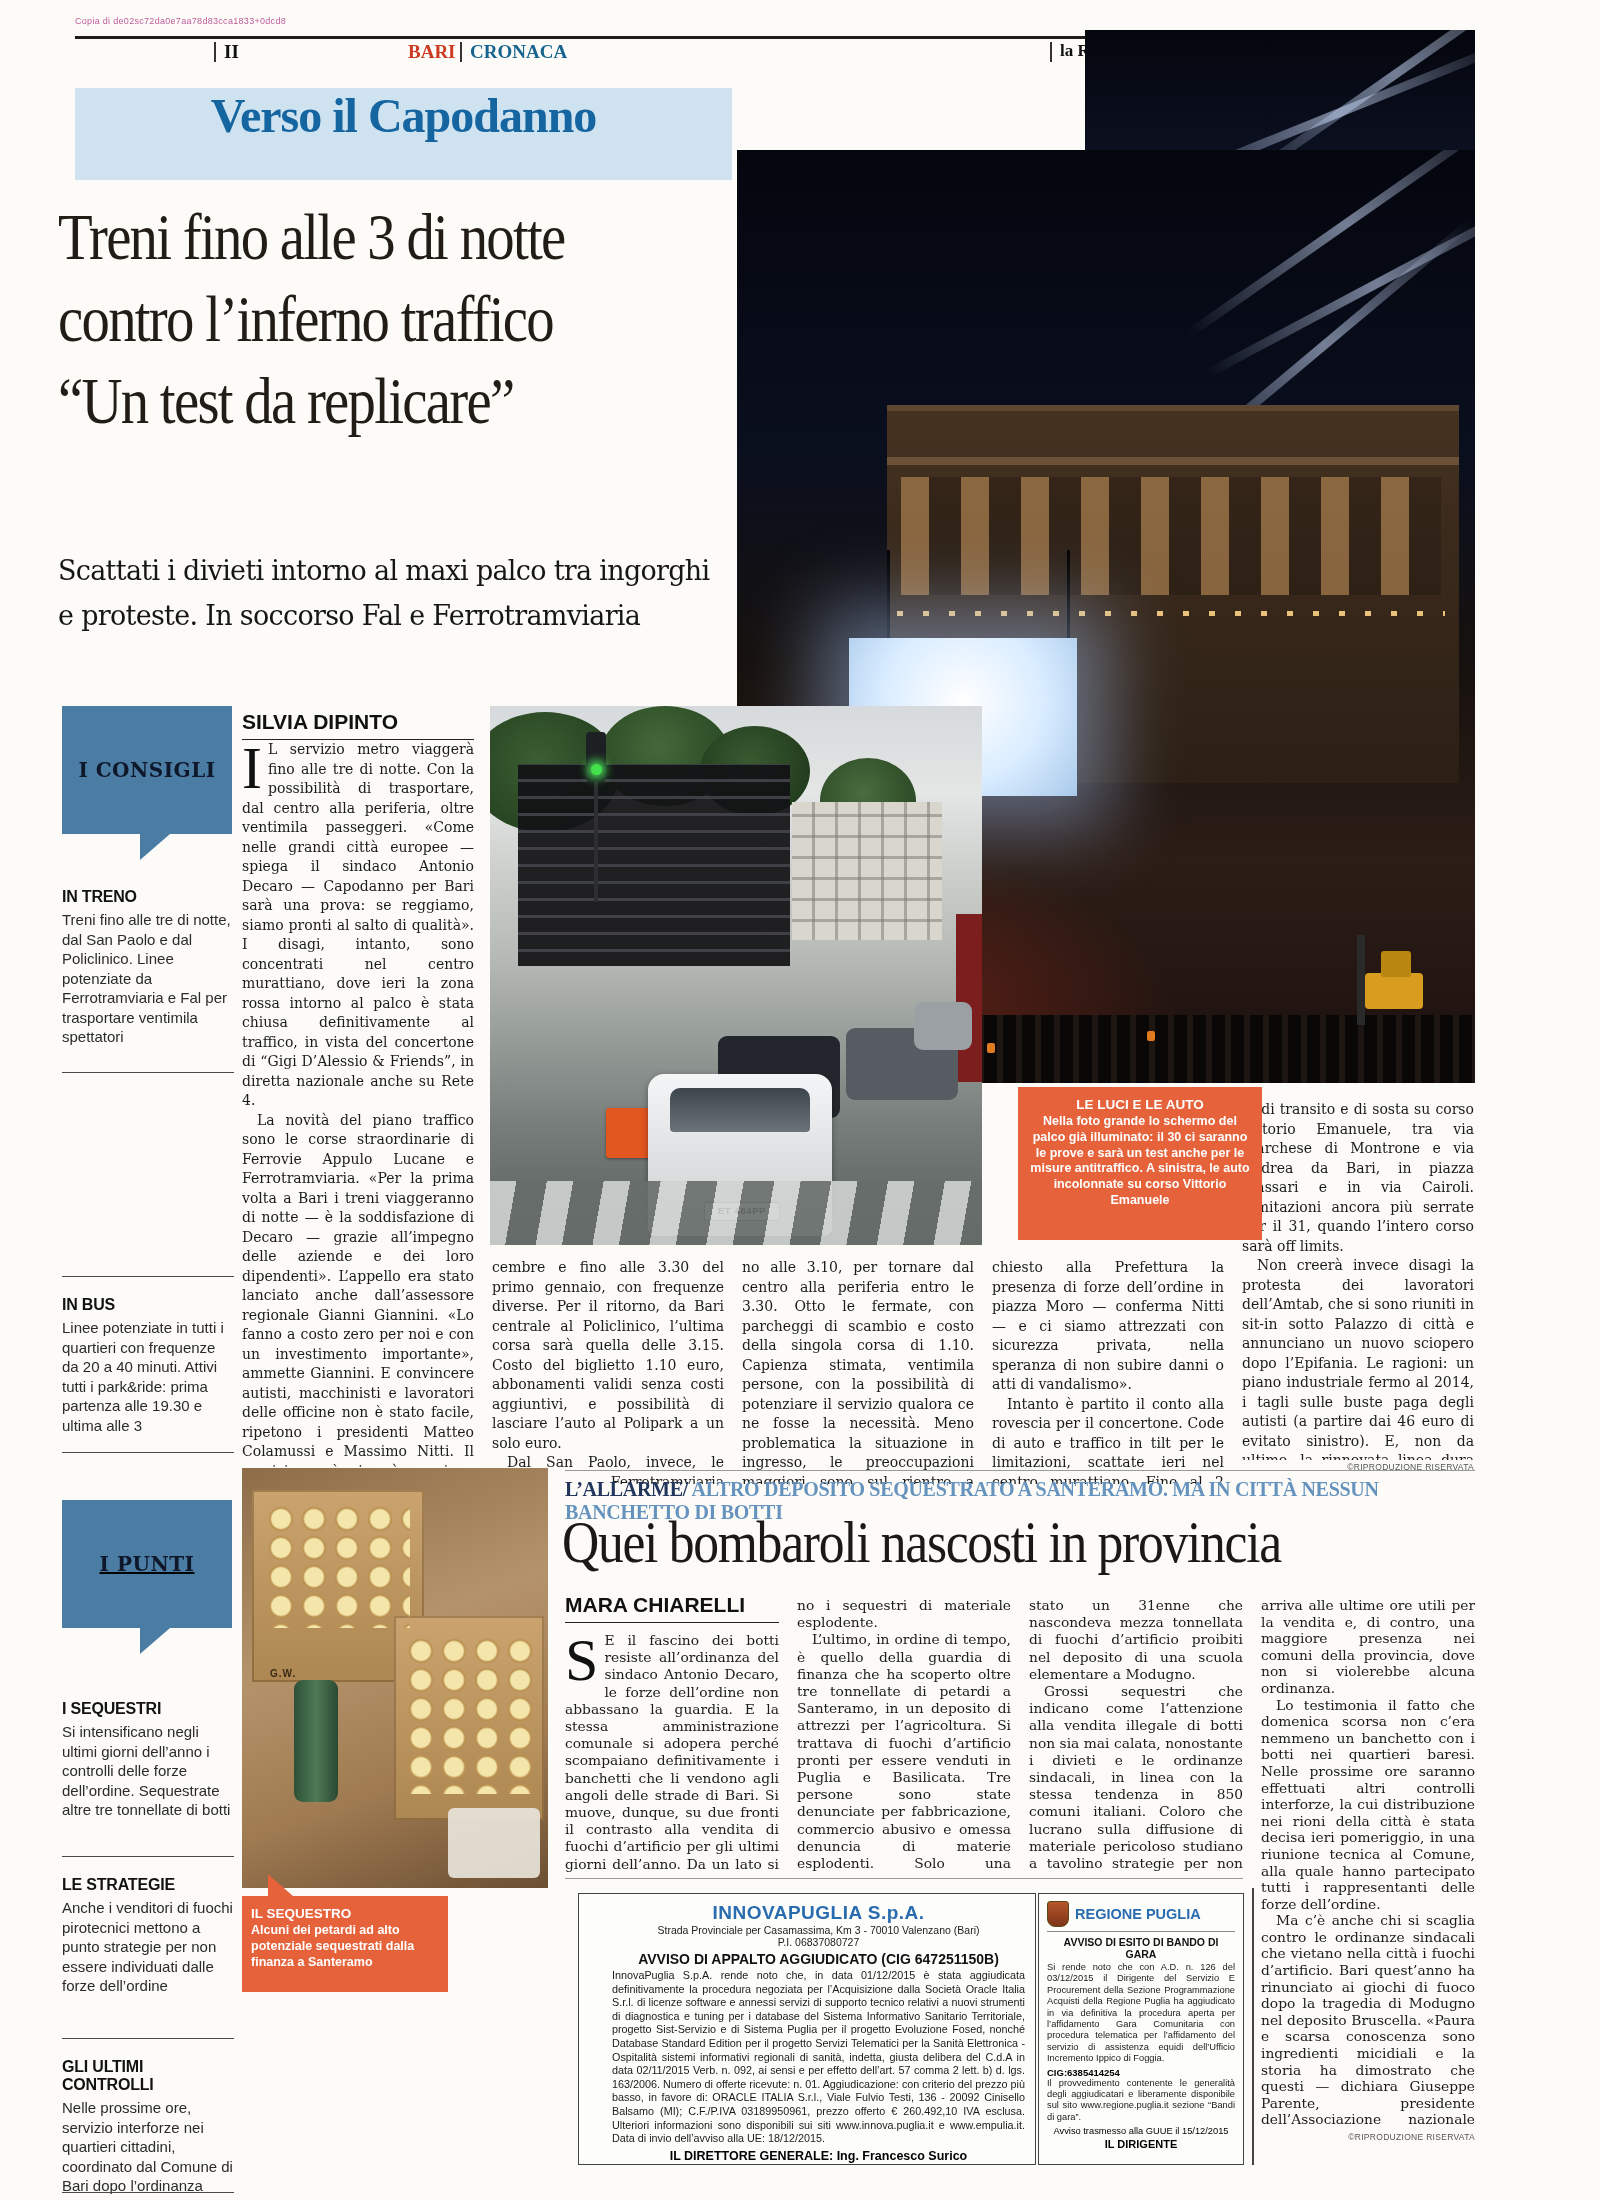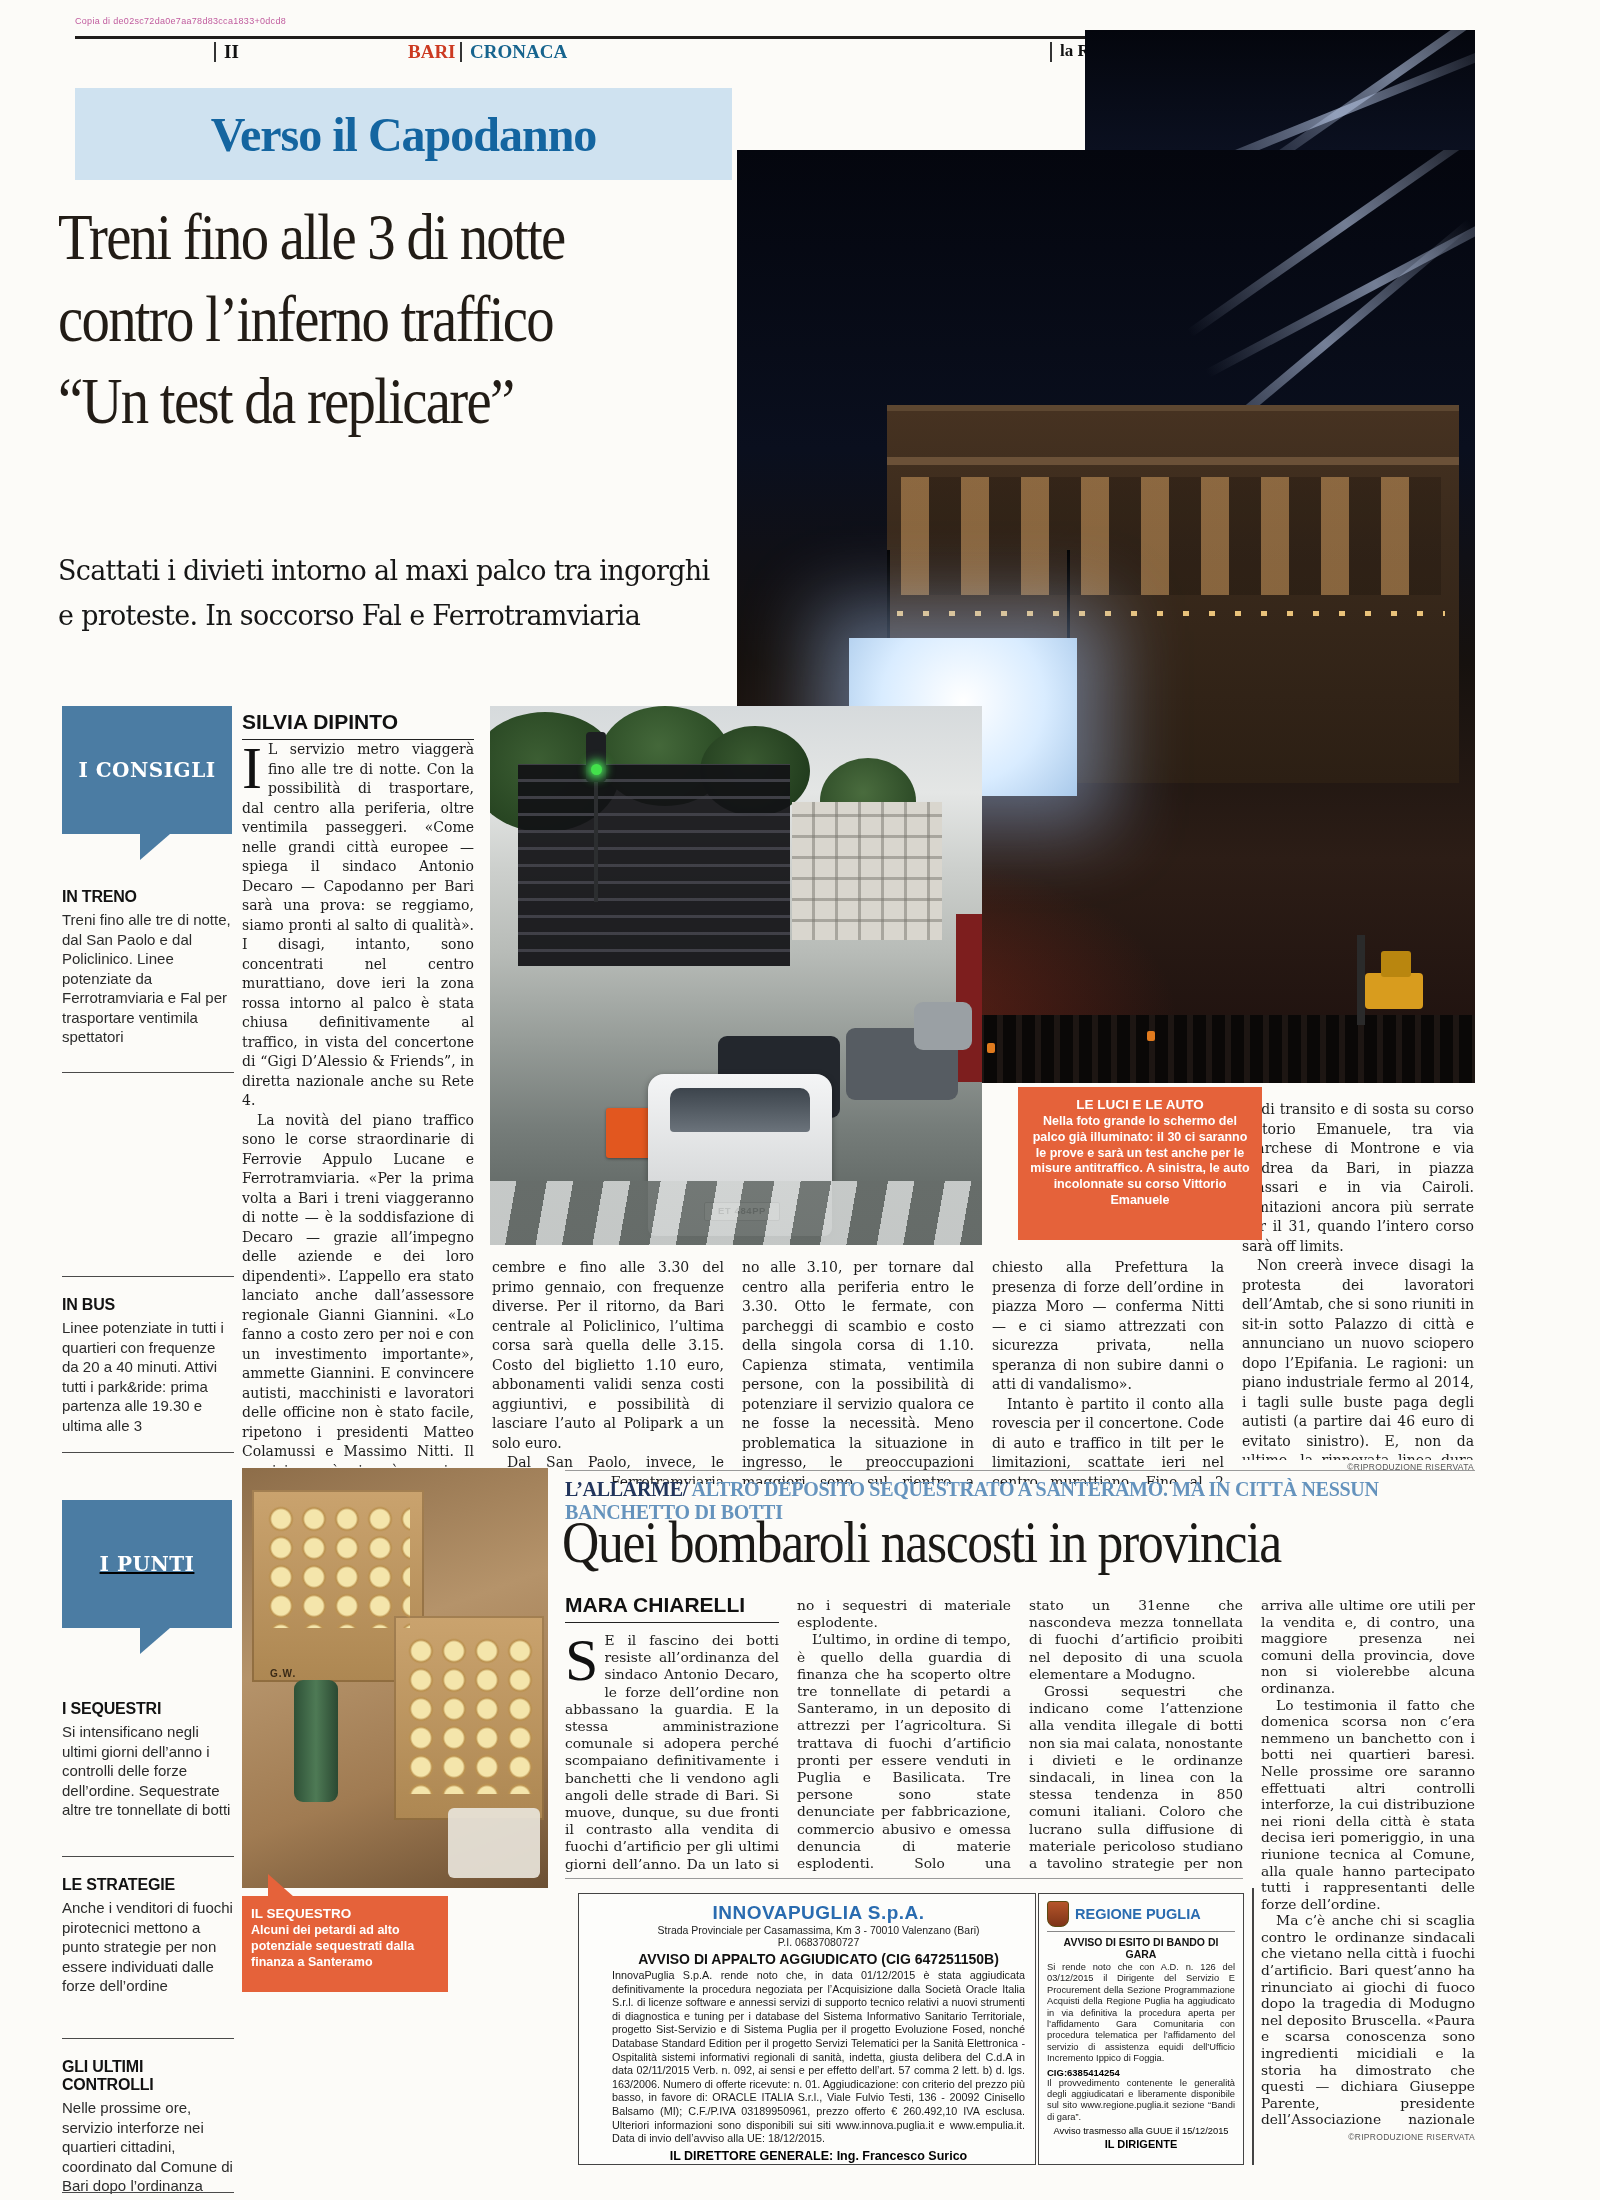--- a/index.html
+++ b/index.html
@@ -11,21 +11,21 @@
   .copyline{left:75px;top:16px;font-size:9px;color:#c05c9e;letter-spacing:.3px;}
   .headrule{left:75px;top:36px;width:1243px;border-top:3px solid #1f1d1b;}
   .hdr{top:41px;height:22px;font-family:"Liberation Serif",serif;font-weight:bold;font-size:19px;color:#111;}
   .vbar{width:1.5px;height:20px;background:#333;top:42px;}
   .sec-red{color:#cc3a21;}
   .sec-blue{color:#17648e;}
   .mast{font-family:"Liberation Serif",serif;font-weight:bold;font-size:17px;color:#111;}
   .hdate{font-size:11px;font-weight:bold;color:#2e2e2e;letter-spacing:.4px;font-family:"Liberation Serif",serif;}
 
   
-  .kickband{left:75px;top:88px;width:657px;height:92px;background:#cfe2f0;display:flex;align-items:center;justify-content:center;}
+  .kickband{left:75px;top:88px;width:657px;height:92px;background:#cfe2f0;display:flex;align-items:flex-start;justify-content:center;}
   .kicktxt{font-family:"Liberation Serif",serif;font-weight:bold;font-size:48px;color:#1465a0;letter-spacing:-1px;}
 
   
   .h1w{left:58px;top:196px;width:760px;}
   .h1l{font-family:"Liberation Serif",serif;font-size:66px;line-height:82px;color:#221c16;letter-spacing:-2px;
        transform:scaleX(.86);transform-origin:0 50%;white-space:nowrap;}
   .standf{left:58px;top:548px;width:676px;}
   .sfl{font-family:"DejaVu Serif",serif;font-size:27px;line-height:45px;color:#161616;letter-spacing:-.7px;white-space:nowrap;}
 
   
@@ -77,21 +77,21 @@
   
   .ocap{background:#e5623a;color:#fff;padding:10px 9px;box-sizing:border-box;}
   .ocap .t{font-weight:bold;font-size:13.5px;margin-bottom:2px;}
   .ocap .x{font-size:12.5px;line-height:15.8px;font-weight:bold;}
   .cap1{left:1018px;top:1087px;width:244px;height:153px;text-align:center;}
   .cap2{left:242px;top:1896px;width:206px;height:96px;}
   .cap2tail{left:268px;top:1874px;width:0;height:0;border-bottom:23px solid #e5623a;border-right:26px solid transparent;}
 
   
   .bubble{width:170px;height:128px;background:#4b7ca3;display:flex;align-items:center;justify-content:center;}
-  .bubtitle{font-family:"DejaVu Serif",serif;font-weight:bold;font-size:20px;color:#ffffff;letter-spacing:.5px;}
+  .bubtitle{font-family:"DejaVu Serif",serif;font-weight:bold;font-size:20px;color:#0f172a;letter-spacing:.5px;}
   .bubtail{width:0;height:0;border-top:26px solid #4b7ca3;border-right:30px solid transparent;}
   .sbsec{width:172px;}
   .sbh{font-weight:bold;font-size:16px;color:#121212;margin-bottom:4px;letter-spacing:-.2px;}
   .sbx{font-size:15px;line-height:19.5px;color:#2b2b2b;}
   .srule{width:172px;border-top:1.5px solid #4a4a4a;}
 
   
   .byline{font-weight:bold;font-size:21px;color:#111;border-bottom:1.5px solid #222;padding-bottom:5px;}
   .col{font-family:"DejaVu Serif",serif;color:#1b1b1b;text-align:justify;overflow:hidden;}
   .a1{font-size:14px;line-height:19.5px;}

